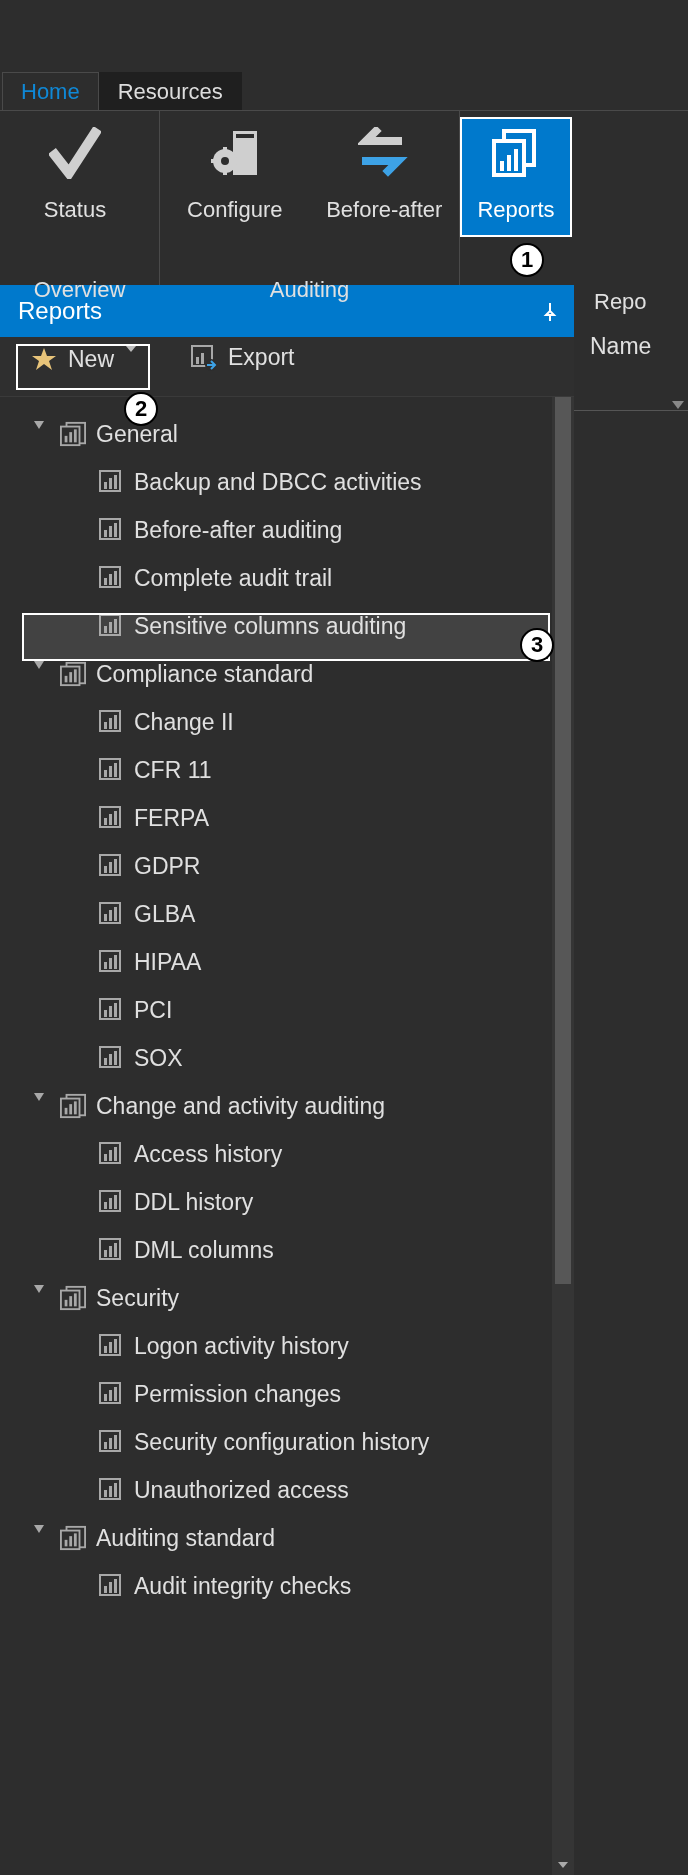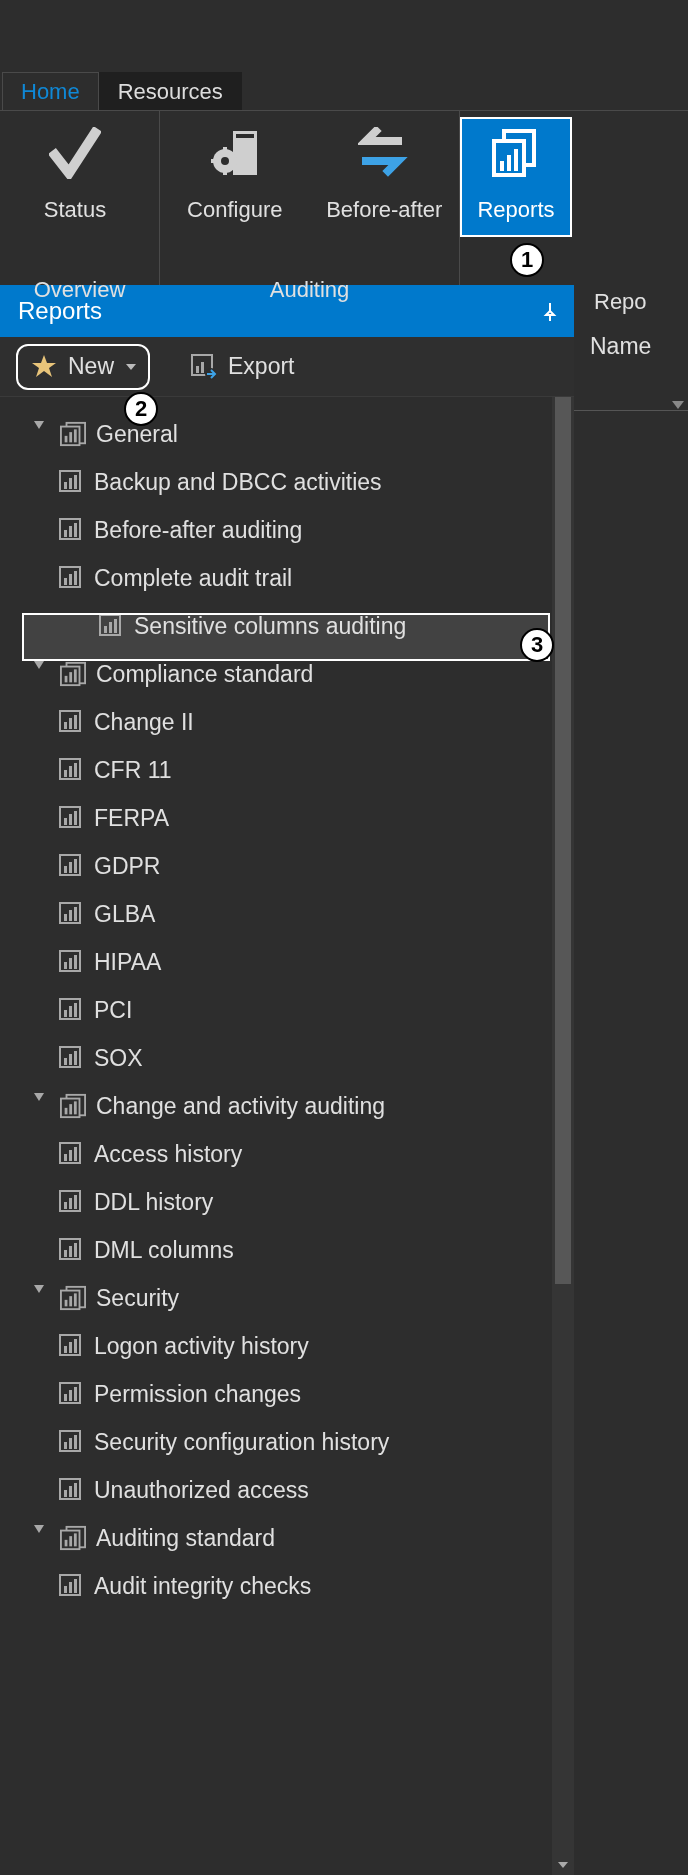--- a/index.html
+++ b/index.html
@@ -21,21 +21,21 @@
   .ribbon-btn.selected { background: #0079cc; outline: 2px solid #ffffff; outline-offset: -2px; }
   .ribbon-group-label { text-align: center; font-size: 22px; color: #e0e0e0; padding-bottom: 2px; }
   .ribbon-btn svg { width: 52px; height: 52px; }
 
   
   .panel-header { display: flex; align-items: center; justify-content: space-between; height: 52px; background: #0079cc; padding: 0 14px 0 18px; font-size: 24px; color: #ffffff; }
   .panel-header .pin { width: 20px; height: 20px; }
 
   
   .panel-toolbar { display: flex; align-items: center; height: 60px; background: #2f2f2f; border-bottom: 1px solid #3a3a3a; padding-left: 16px; gap: 28px; }
-  .tool-btn { display: flex; align-items: center; gap: 10px; height: 46px; padding: 0 12px; font-size: 23px; color: #e0e0e0; cursor: pointer; border-radius: 12px; }
+  .tool-btn { display: flex; align-items: flex-start; gap: 10px; height: 46px; padding: 0 12px; font-size: 23px; color: #e0e0e0; cursor: pointer; }
   .tool-btn.new { border: 2px solid #ffffff; }
   .tool-btn svg { width: 28px; height: 28px; }
   .dropdown-arrow { width: 0; height: 0; border-left: 5px solid transparent; border-right: 5px solid transparent; border-top: 6px solid #bbb; margin-left: 2px; }
 
   
   .tree-wrap { position: absolute; left: 0; top: 397px; width: 574px; bottom: 0; background: #2d2d2d; overflow: hidden; }
   .scrollbar { position: absolute; right: 0; top: 0; width: 22px; height: 100%; background: #353535; }
   .scrollbar .thumb { position: absolute; left: 3px; right: 3px; top: 0; height: 60%; background: #575757; }
   .scrollbar .arrow { position: absolute; left: 0; right: 0; height: 20px; display: flex; align-items: center; justify-content: center; }
   .scrollbar .arrow.up { top: 0; }
@@ -43,21 +43,21 @@
   .scrollbar .arrow::before { content: ""; width: 0; height: 0; border-left: 5px solid transparent; border-right: 5px solid transparent; }
   .scrollbar .arrow.up::before { border-bottom: 6px solid #aaa; }
   .scrollbar .arrow.down::before { border-top: 6px solid #aaa; }
 
   .tree { padding: 24px 0 0 0; }
   .group-header, .leaf { display: flex; align-items: flex-start; height: 48px; font-size: 23px; color: #e0e0e0; cursor: pointer; }
   .group-header { padding-left: 34px; gap: 8px; }
   .expand { width: 0; height: 0; border-left: 5px solid transparent; border-right: 5px solid transparent; border-top: 8px solid #a8a8a8; margin-right: 6px; }
   .group-header svg, .leaf svg { flex: 0 0 auto; }
   .group-header svg { width: 30px; height: 26px; }
-  .leaf { padding-left: 58px; gap: 12px; }
+  .leaf { padding-left: 98px; gap: 12px; }
   .leaf svg { width: 24px; height: 24px; }
   .leaf.selected { background: #424242; outline: 2px solid #ffffff; outline-offset: -2px; margin: 0 24px 0 22px; padding-left: 76px; }
 
   
   .badge { position: absolute; width: 34px; height: 34px; border-radius: 50%; background: #ffffff; color: #000000; font-size: 22px; font-weight: 600; display: flex; align-items: center; justify-content: center; border: 2px solid #000000; z-index: 50; }
 
   
   .right-clip { position: absolute; left: 574px; top: 285px; width: 114px; background: #2d2d2d; }
   .right-clip .grp-label { font-size: 22px; color: #e0e0e0; padding: 4px 0 4px 20px; height: 34px; overflow: hidden; white-space: nowrap; }
   .right-clip .name-label { font-size: 23px; color: #e0e0e0; padding: 14px 0 0 16px; }

